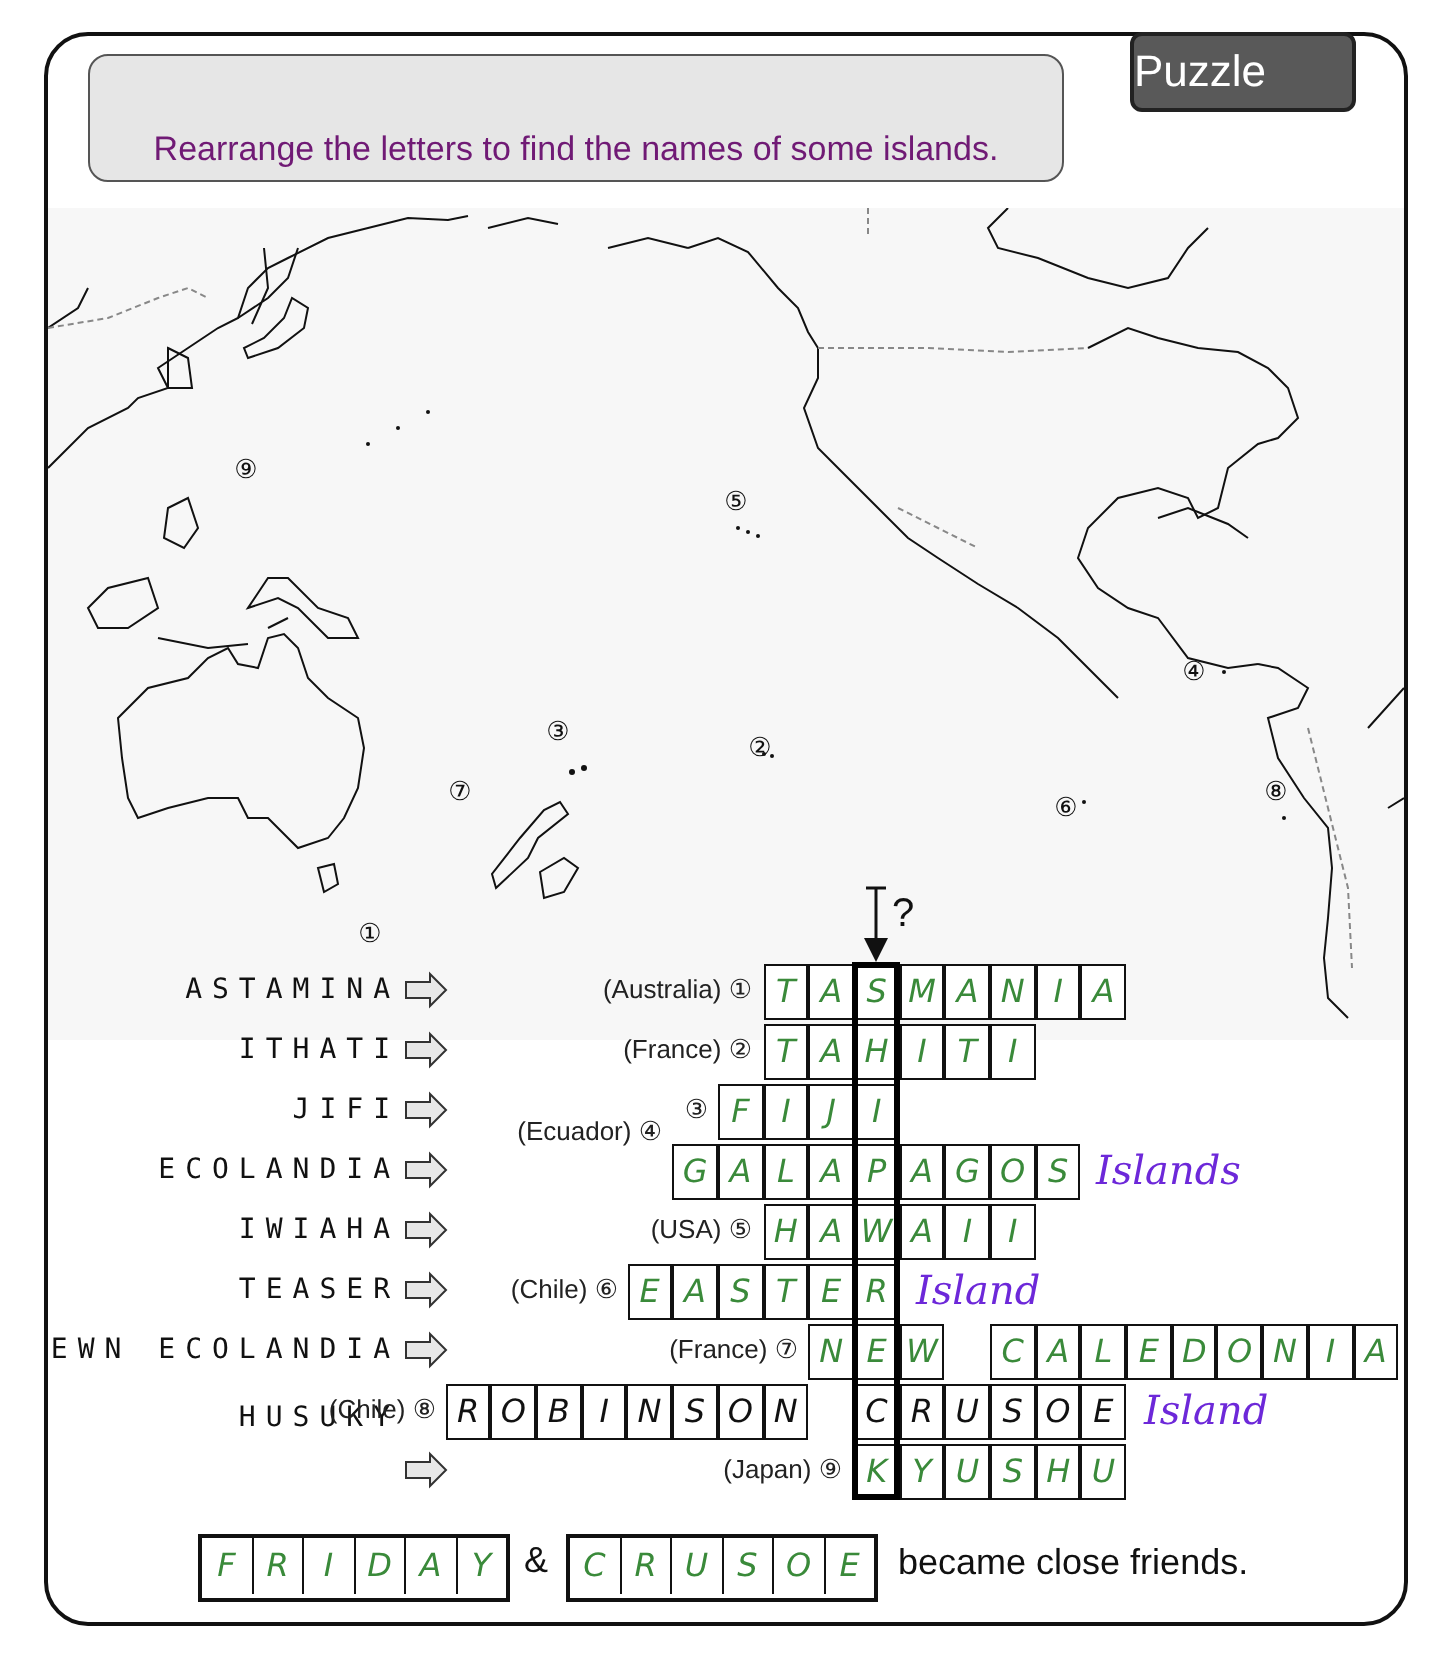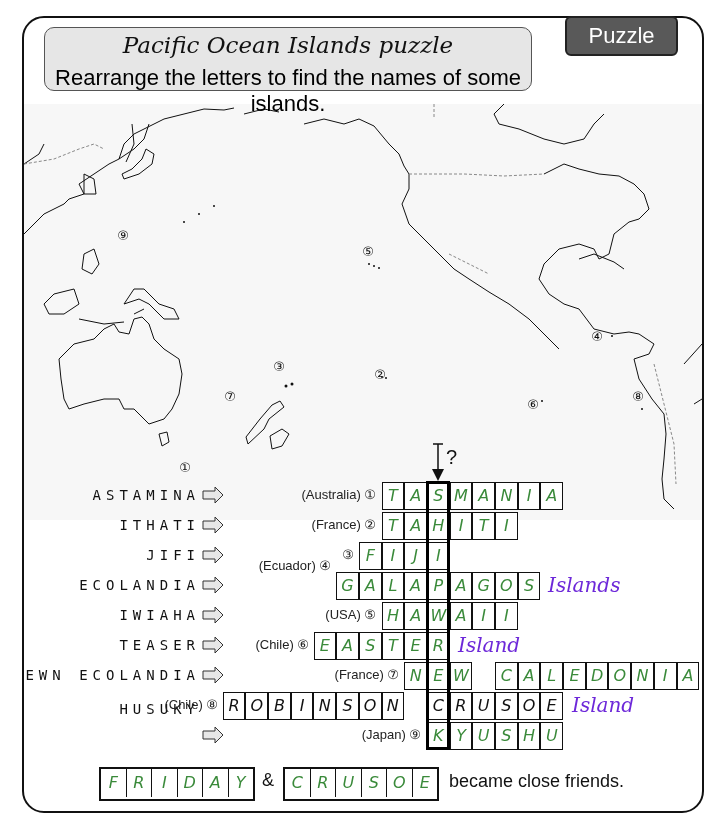--- a/index.html
+++ b/index.html
@@ -15,27 +15,27 @@
   .title-box {
     position: absolute; left: 44px; top: 27px; width: 486px; height: 62px;
     background: #e6e6e6; border: 1px solid #555; border-radius: 10px;
   }
   .title-main {
     position: absolute; left: 0; right: 0; top: 4px; text-align: center;
     font-family: "DejaVu Serif", serif; font-style: italic; font-size: 23px; color: #111;
   }
   .title-sub {
     position: absolute; left: 0; right: 0; top: 37px; text-align: center;
-    font-family: "Liberation Sans", sans-serif; font-size: 22px; color: #000000;
+    font-family: "Liberation Sans", sans-serif; font-size: 17px; color: #701a75;
   }
   .badge {
     position: absolute; left: 565px; top: 16px; width: 109px; height: 36px;
     background: #595959; border: 2px solid #222; border-radius: 6px;
     color: #fff; font-family: "Liberation Sans", sans-serif; font-size: 22px;
-    text-align: center; line-height: 36px;
+    line-height: 36px;
   }
   .marker {
     position: absolute; font-family: "DejaVu Sans", sans-serif; font-size: 13px; color: #111;
     width: 18px; height: 18px; line-height: 18px; text-align: center;
   }
   .scramble {
     position: absolute; right: 526px; font-family: "DejaVu Sans Mono", monospace;
     font-size: 14px; letter-spacing: 5px; color: #111; white-space: nowrap; height: 28px; line-height: 28px; text-align: center;
   }
   .arrow {
@@ -123,21 +123,20 @@
           <circle cx="588" cy="232" r="1"></circle>
           <circle cx="618" cy="305" r="1"></circle>
         <circle cx="262" cy="282" r="1.5"></circle>
           <circle cx="268" cy="280" r="1.5"></circle>
       </g>
     </svg>
   </div>
 </div>
 
 <div class="title-box">
-  <div class="title-main">Pacific Ocean Islands puzzle</div>
   <div class="title-sub">Rearrange the letters to find the names of some islands.</div>
 </div>
 <div class="badge">Puzzle</div>
 
 <div class="marker" style="left:176px;top:459px">①</div>
 <div class="marker" style="left:371px;top:366px">②</div>
 <div class="marker" style="left:270px;top:358px">③</div>
 <div class="marker" style="left:588px;top:328px">④</div>
 <div class="marker" style="left:359px;top:243px">⑤</div>
 <div class="marker" style="left:524px;top:396px">⑥</div>

